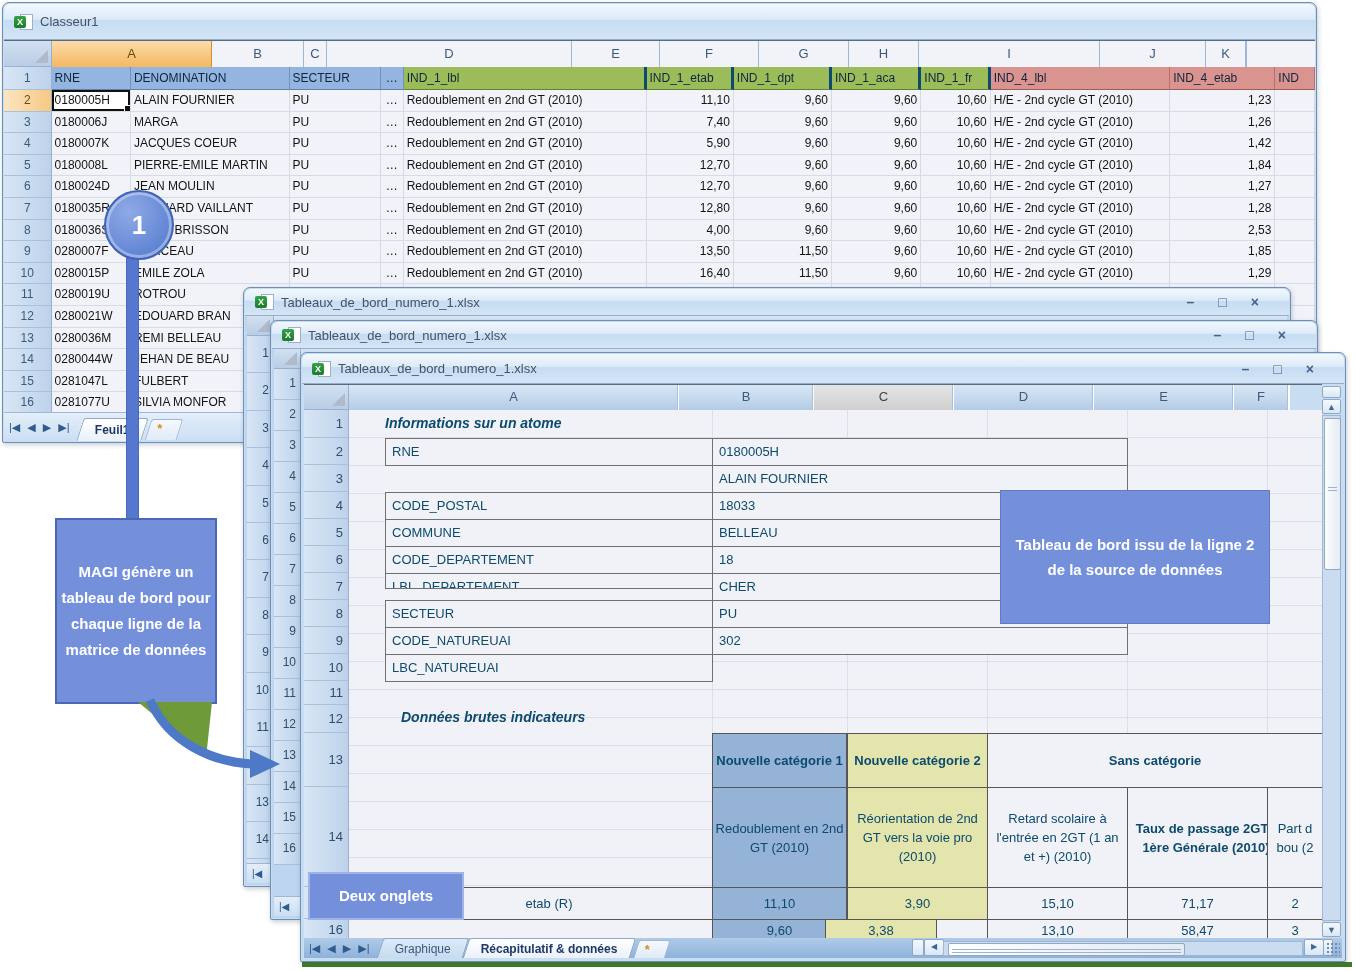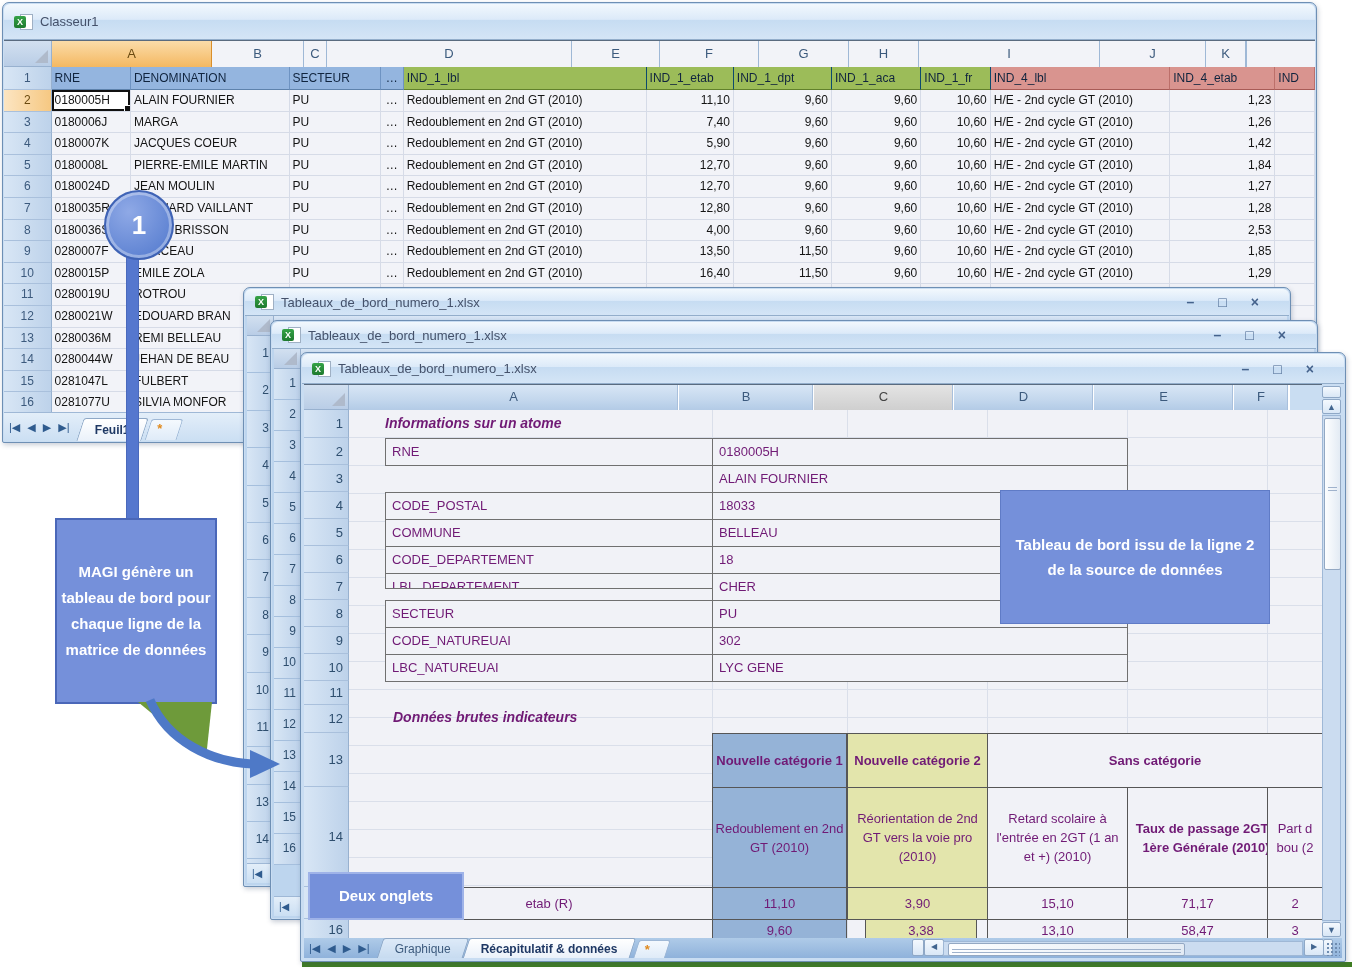--- a/index.html
+++ b/index.html
@@ -22,21 +22,21 @@
   .cls-letters .cell{box-sizing:border-box;border-right:1px solid #9FB8D6;text-align:center;font-size:13px;color:#3C5A7D;line-height:25px;}
   .cls-letters span:nth-of-type(1){width:80px}.cls-letters span:nth-of-type(2){width:160px}.cls-letters span:nth-of-type(3){width:92px}.cls-letters span:nth-of-type(4){width:23px}.cls-letters span:nth-of-type(5){width:245px}.cls-letters span:nth-of-type(6){width:88px}.cls-letters span:nth-of-type(7){width:99px}.cls-letters span:nth-of-type(8){width:90px}.cls-letters span:nth-of-type(9){width:70px}.cls-letters span:nth-of-type(10){width:181px}.cls-letters span:nth-of-type(11){width:106px}.cls-letters span:nth-of-type(12){width:40px}
   .hdrSel{background:linear-gradient(#FBDCA9,#F4B861)!important;border-right:1px solid #D98E2B!important;color:#6A4A10!important;}
   .wNum{width:48px}.wA{width:80px}.wB{width:160px}.wC{width:92px}.wD{width:23px}.wE{width:245px}.wF{width:88px}.wG{width:99px}.wH{width:90px}.wI{width:70px}.wJ{width:181px}.wK{width:106px}.wL{width:40px}
   .crow,.cls-r1{display:flex;}
   .cls-r1{height:23px;}
   .crow{height:21.6px;}
   .ccell{box-sizing:border-box;border-right:1px solid #D6DBE7;border-bottom:1px solid #D6DBE7;background:#F2F3F8;font-size:12px;line-height:20px;padding:0 3px;white-space:nowrap;overflow:hidden;color:#141414;}
   .hcell{box-sizing:border-box;font-size:12px;line-height:22px;padding:0 3px;white-space:nowrap;overflow:hidden;font-weight:400;color:#10243E;}
   .bgBlue{background:#94B5DF;border-right:1px solid #6E93C2;border-bottom:1px solid #5E82AC;}
-  .bgGreen{background:#9CBC59;border-right:1px solid #0c4a6e;border-bottom:1px solid #61812B;}
+  .bgGreen{background:#9CBC59;border-right:3px solid #0c4a6e;border-bottom:1px solid #61812B;}
   .bgPink{background:#D9948F;border-right:1px solid #BC6F6A;border-bottom:1px solid #A85B56;}
   .hdrv{background:linear-gradient(90deg,#D8E6F5,#BDD2EA);border-right:1px solid #98B1CF;border-bottom:1px solid #A9C0DC;text-align:center;color:#3C5A7D;padding:0;}
   .t-r{text-align:right}.t-c{text-align:center}
   .crow:first-of-type .wA{position:relative;background:#FFF;box-shadow:inset 0 0 0 2px #111;}
   .crow:first-of-type .wA:after{content:"";position:absolute;right:-1px;bottom:-1px;width:5px;height:5px;background:#111;border:1px solid #FFF;}
   .crow:first-of-type .hdrv{background:linear-gradient(90deg,#FCE5C2,#F6C882);color:#6A4A10;}
   .cls-tabs{position:absolute;left:1px;bottom:1px;right:1px;height:29px;background:linear-gradient(#E3EEF9,#CBDFF3);border-top:1px solid #9FB8D6;display:flex;align-items:center;padding-left:5px;box-sizing:border-box;}
   .navbtns{display:flex;gap:7px;color:#2F5B8E;font-size:11px;margin-right:10px;}
   .navbtns span{cursor:default;}
   .shtab{position:relative;height:22px;margin-top:4px;padding:0 14px;transform:skewX(-18deg);background:linear-gradient(#FFFFFF,#EAF1FA);border:1px solid #8FA8C6;border-bottom:none;border-radius:3px 3px 0 0;display:flex;align-items:center;}
@@ -66,21 +66,21 @@
   .fw-rn span:nth-of-type(1){height:28px}
   .fw-rn span:nth-of-type(n+2):nth-of-type(-n+10){height:27px}
   .fw-rn span:nth-of-type(11){height:24px}
   .fw-rn span:nth-of-type(12){height:28px}
   .fw-rn span:nth-of-type(13){height:54px}
   .fw-rn span:nth-of-type(14){height:100px}
   .fw-rn span:nth-of-type(15){height:32px}
   .fw-rn span:nth-of-type(16){height:22px}
   .fw-sheet{position:absolute;left:48px;top:57px;width:973px;height:531px;background:#F1F2F7;background-image:repeating-linear-gradient(to bottom,transparent 0 27px,#DADFEA 27px 28px);}
   .vgrid{position:absolute;top:0;bottom:0;width:1px;background:#DADFEA;}
-  .fc{position:absolute;box-sizing:border-box;font-size:13px;overflow:hidden;color:#701a75;}
+  .fc{position:absolute;box-sizing:border-box;font-size:13px;overflow:hidden;color:#0c4a6e;}
   .sect-title{font-weight:700;font-style:italic;font-size:14px;line-height:24px;white-space:nowrap;}
   .ibox{border:1px solid #707070;background:#F1F2F7;line-height:26px;padding:0 6px;white-space:nowrap;}
   .cath{border:1px solid #565656;font-weight:700;font-size:13px;display:flex;align-items:center;justify-content:center;text-align:center;line-height:19px;padding:2px;}
   .sub{border:1px solid #565656;font-size:13px;display:flex;align-items:center;justify-content:center;text-align:center;line-height:19px;padding:2px;}
   .dval{border:1px solid #565656;font-size:13px;display:flex;align-items:center;justify-content:center;}
   .bgC{background:#95B3D7}.bgD{background:#E3E5AC}.bgN{background:#F1F2F7}
   .vsb{position:absolute;left:1021px;width:19px;box-sizing:border-box;}
   .sb-track{background:#CBDCF0;border:1px solid #9FB8D6;}
   .sb-btn{background:linear-gradient(#F4F9FE,#D9E7F6);border:1px solid #8FA8C6;color:#41658F;font-size:9px;text-align:center;border-radius:2px;}
   .sb-thumb{position:absolute;left:1px;width:15px;background:linear-gradient(90deg,#FDFEFF,#E3EBF4);border:1px solid #93A8C3;border-radius:2px;}
@@ -536,43 +536,42 @@
     <div class="fc ibox" style="left:411px;top:166px;width:416px;height:28px;">BELLEAU</div>
     <div class="fc ibox" style="left:84px;top:193px;width:328px;height:28px;">CODE_DEPARTEMENT</div>
     <div class="fc ibox" style="left:411px;top:193px;width:416px;height:28px;">18</div>
     <div class="fc ibox" style="left:84px;top:220px;width:328px;height:16px;">LBL_DEPARTEMENT</div>
     <div class="fc ibox" style="left:411px;top:220px;width:416px;height:28px;">CHER</div>
     <div class="fc ibox" style="left:84px;top:247px;width:328px;height:28px;">SECTEUR</div>
     <div class="fc ibox" style="left:411px;top:247px;width:416px;height:28px;">PU</div>
     <div class="fc ibox" style="left:84px;top:274px;width:328px;height:28px;">CODE_NATUREUAI</div>
     <div class="fc ibox" style="left:411px;top:274px;width:416px;height:28px;">302</div>
     <div class="fc ibox" style="left:84px;top:301px;width:328px;height:28px;">LBC_NATUREUAI</div>
-    <div class="fc ibox" style="left:411px;top:301px;width:416px;height:28px;">LYC GENE</div>
-
-    <div class="fc sect-title" style="left:92px;top:352px;width:400px;height:26px;">Données brutes indicateurs</div>
+
+    <div class="fc sect-title" style="left:100px;top:352px;width:400px;height:26px;">Données brutes indicateurs</div>
 
     <div class="fc cath bgC" style="left:411px;top:380px;width:135px;height:55px;">Nouvelle catégorie 1</div>
     <div class="fc cath bgD" style="left:546px;top:380px;width:141px;height:55px;">Nouvelle catégorie 2</div>
     <div class="fc cath bgN" style="left:686px;top:380px;width:335px;height:55px;border-right:none;">Sans catégorie</div>
 
     <div class="fc sub bgC" style="left:411px;top:434px;width:135px;height:101px;">Redoublement en 2nd GT (2010)</div>
     <div class="fc sub bgD" style="left:546px;top:434px;width:141px;height:101px;">Réorientation de 2nd GT vers la voie pro (2010)</div>
     <div class="fc sub bgN" style="left:686px;top:434px;width:141px;height:101px;">Retard scolaire à l'entrée en 2GT (1 an et +) (2010)</div>
     <div class="fc sub bgN" style="left:826px;top:434px;width:158px;height:101px;font-weight:bold;">Taux de passage 2GT - 1ère Générale (2010)</div>
     <div class="fc sub bgN" style="left:966px;top:434px;width:55px;height:101px;border-right:none;">Part d bou (2</div>
 
     <div class="fc dval bgN" style="left:84px;top:534px;width:328px;height:33px;">etab (R)</div>
     <div class="fc dval bgC" style="left:411px;top:534px;width:135px;height:33px;">11,10</div>
     <div class="fc dval bgD" style="left:546px;top:534px;width:141px;height:33px;">3,90</div>
     <div class="fc dval bgN" style="left:686px;top:534px;width:141px;height:33px;">15,10</div>
     <div class="fc dval bgN" style="left:826px;top:534px;width:141px;height:33px;">71,17</div>
     <div class="fc dval bgN" style="left:966px;top:534px;width:55px;height:33px;border-right:none;">2</div>
 
     <div class="fc dval bgC" style="left:411px;top:566px;width:135px;height:22px;border-bottom:none;">9,60</div>
-    <div class="fc dval bgD" style="left:564px;top:566px;width:112px;height:22px;border-bottom:none;">3,38</div>
+    <div class="fc dval bgD" style="left:524px;top:566px;width:112px;height:22px;border-bottom:none;">3,38</div>
     <div class="fc dval bgN" style="left:686px;top:566px;width:141px;height:22px;border-bottom:none;">13,10</div>
     <div class="fc dval bgN" style="left:826px;top:566px;width:141px;height:22px;border-bottom:none;">58,47</div>
     <div class="fc dval bgN" style="left:966px;top:566px;width:55px;height:22px;border-bottom:none;border-right:none;">3</div>
 
     <div class="vsb sb-btn" style="top:33px;height:12px;line-height:12px;"></div>
     <div class="vsb sb-btn" style="top:46px;height:15px;line-height:15px;">▲</div>
     <div class="vsb sb-track" style="top:62px;height:506px;">
       <div class="sb-thumb" style="top:2px;height:150px;"></div>
     </div>
     <div class="vsb sb-btn" style="top:569px;height:15px;line-height:15px;">▼</div>

